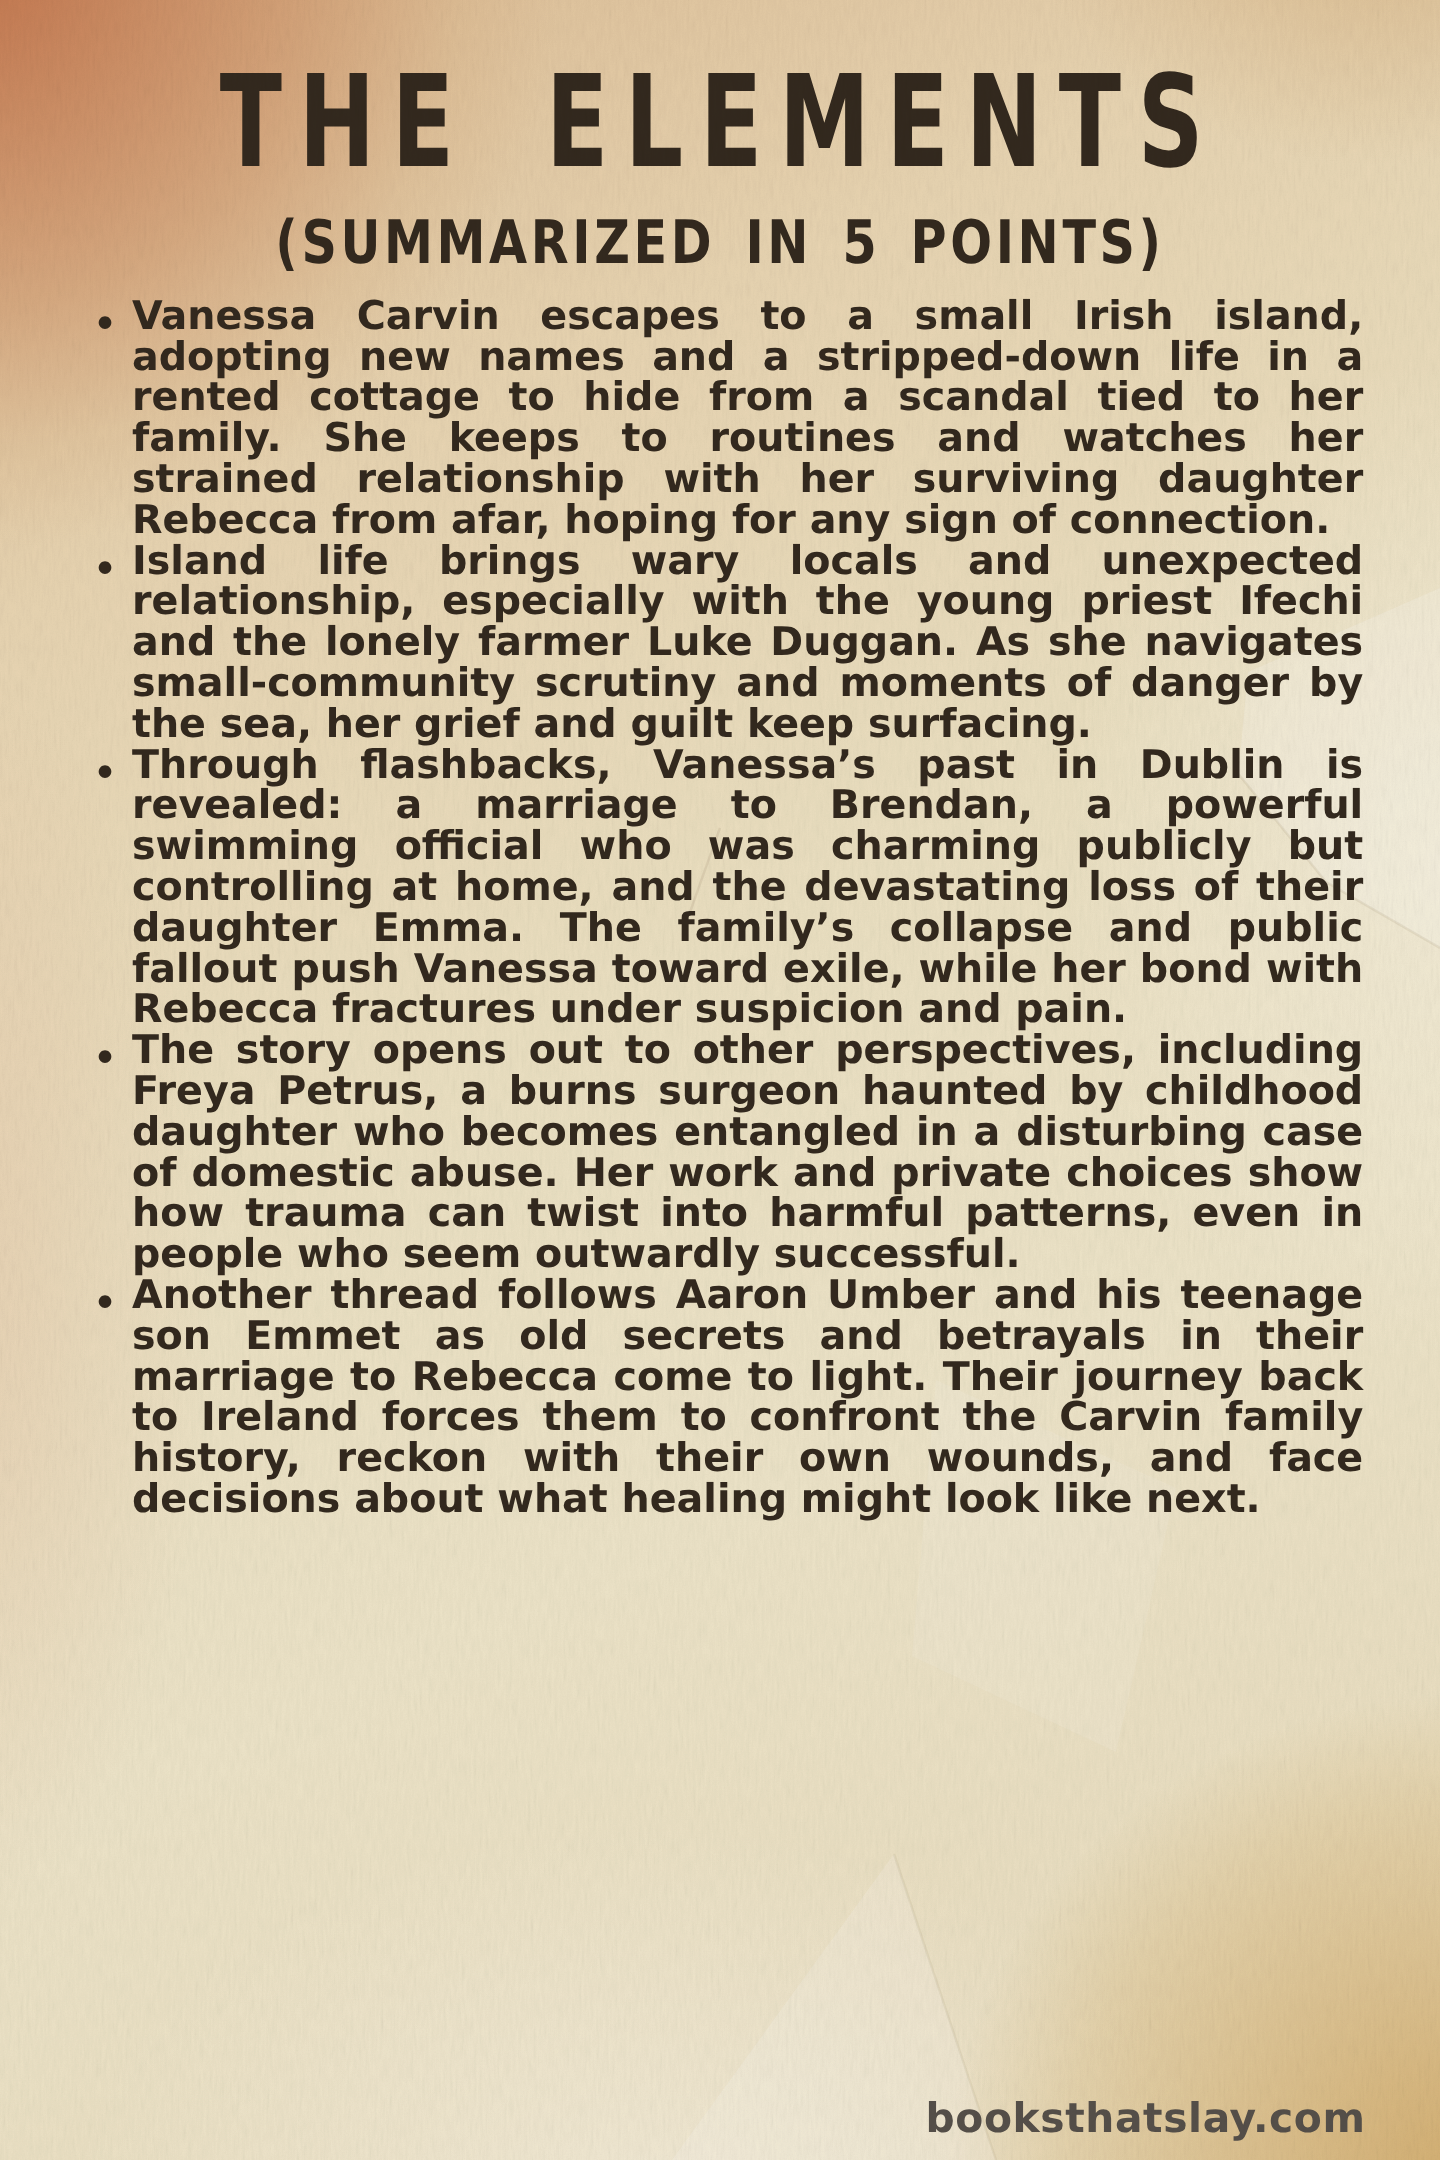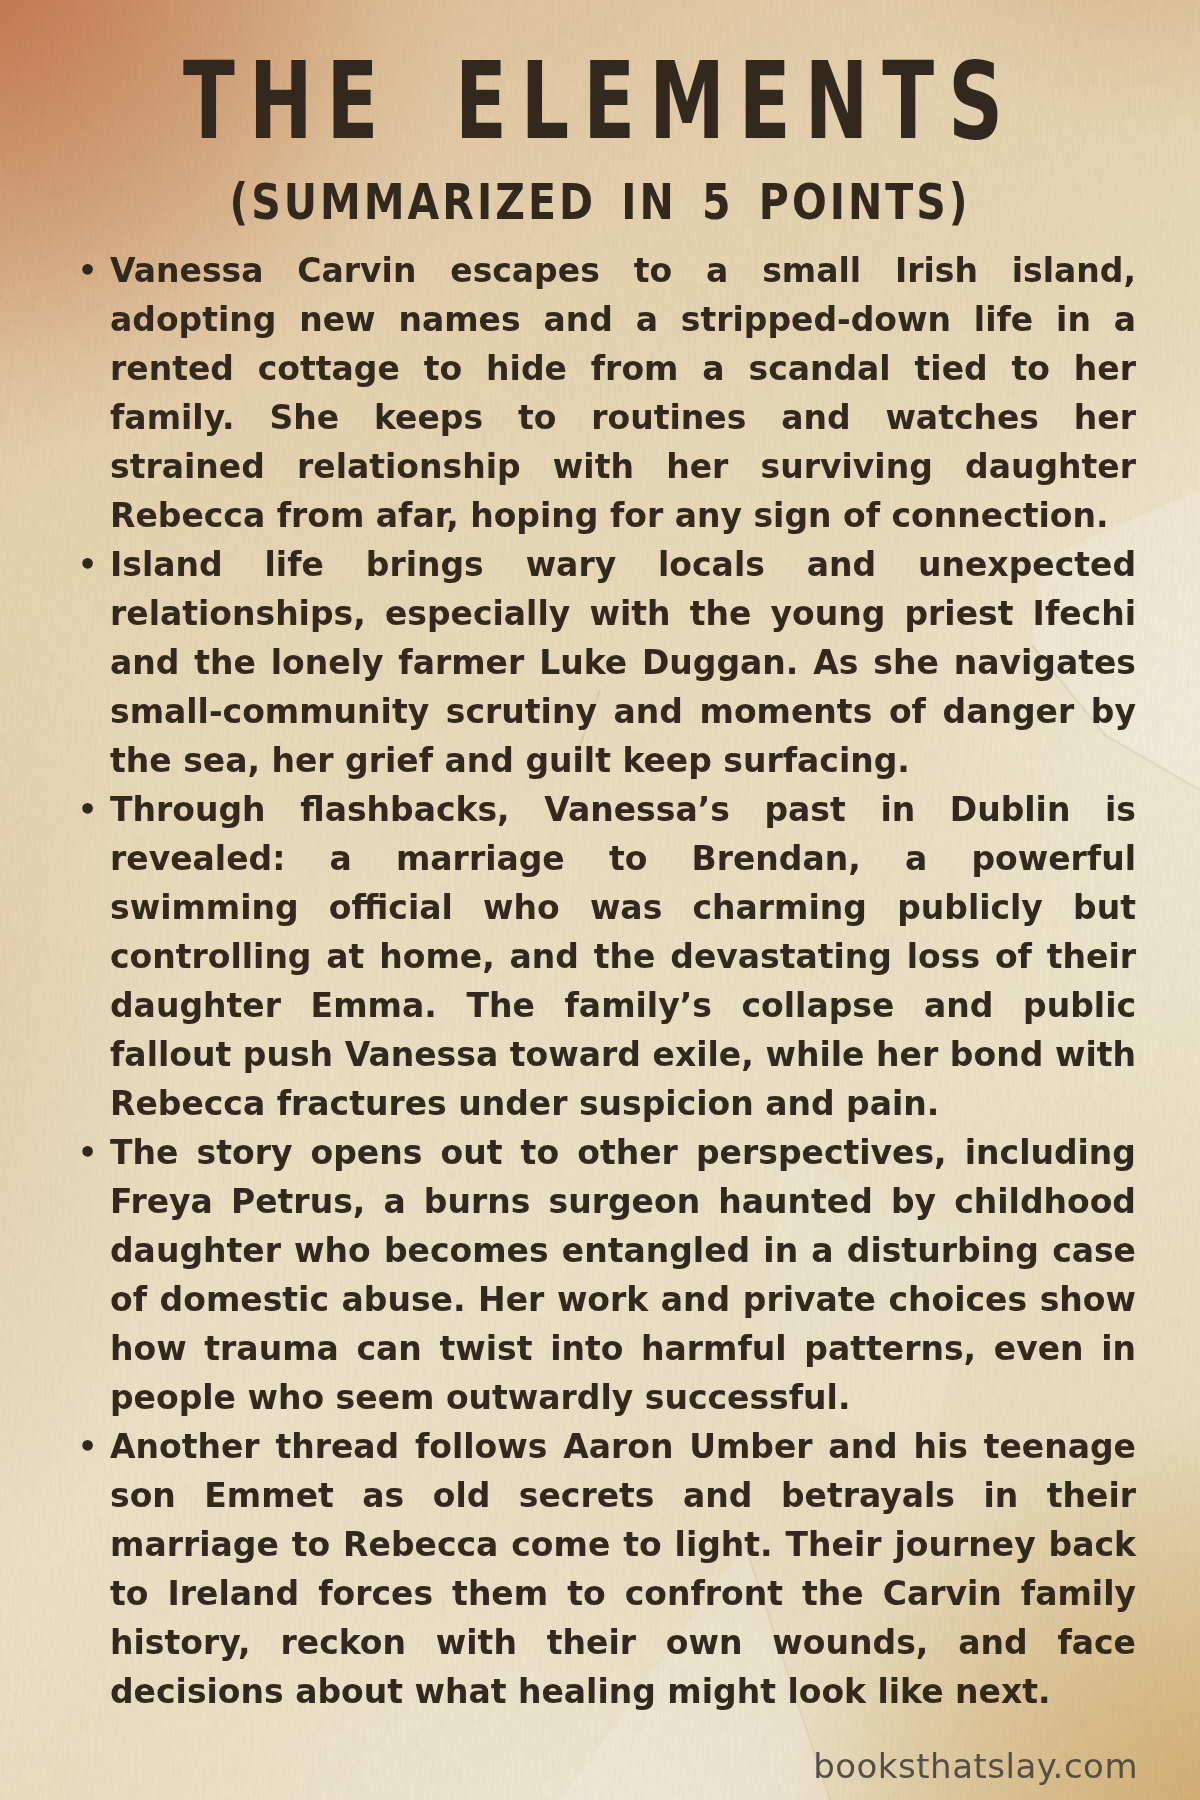--- a/index.html
+++ b/index.html
@@ -52,27 +52,27 @@
     list-style:none;
   }
   ul.points li { display:flex; }
   .dot {
     flex:0 0 32px;
     font-size:30px; line-height:49px; font-weight:bold;
     color:#33291e;
   }
   .txt {
     flex:1 1 auto;
-    font-size:33px; line-height:49px; font-weight:bold;
+    font-size:33px; line-height:34px; font-weight:bold;
     color:#33291e;
     text-align:justify;
   }
   .watermark {
     position:absolute; right:62px; bottom:14px; z-index:2;
-    font-size:34px; font-weight:normal; letter-spacing:0.5px;
+    font-size:34px; font-weight:bold; letter-spacing:0.5px;
     color:#56504a;
   }
 </style>
 </head>
 <body>
 
 <div class="page">
 
   <svg class="patches" viewBox="0 0 1200 1800" aria-hidden="true">
     <polygon points="1040,560 1200,490 1200,790 1105,735 1032,645" fill="#ffffff" opacity="0.20"></polygon>
@@ -87,21 +87,21 @@
     <h1 class="title">THE ELEMENTS</h1>
     <h2 class="subtitle">(SUMMARIZED IN 5 POINTS)</h2>
 
     <ul class="points">
       <li>
         <span class="dot">•</span>
         <span class="txt">Vanessa Carvin escapes to a small Irish island, adopting new names and a stripped-down life in a rented cottage to hide from a scandal tied to her family. She keeps to routines and watches her strained relationship with her surviving daughter Rebecca from afar, hoping for any sign of connection.</span>
       </li>
       <li>
         <span class="dot">•</span>
-        <span class="txt">Island life brings wary locals and unexpected relationships, especially with the young priest Ifechi and the lonely farmer Luke Duggan. As she navigates small-community scrutiny and moments of danger by the sea, her grief and guilt keep surfacing.</span>
+        <span class="txt">Island life brings wary locals and unexpected relationship, especially with the young priest Ifechi and the lonely farmer Luke Duggan. As she navigates small-community scrutiny and moments of danger by the sea, her grief and guilt keep surfacing.</span>
       </li>
       <li>
         <span class="dot">•</span>
         <span class="txt">Through flashbacks, Vanessa’s past in Dublin is revealed: a marriage to Brendan, a powerful swimming official who was charming publicly but controlling at home, and the devastating loss of their daughter Emma. The family’s collapse and public fallout push Vanessa toward exile, while her bond with Rebecca fractures under suspicion and pain.</span>
       </li>
       <li>
         <span class="dot">•</span>
         <span class="txt">The story opens out to other perspectives, including Freya Petrus, a burns surgeon haunted by childhood daughter who becomes entangled in a disturbing case of domestic abuse. Her work and private choices show how trauma can twist into harmful patterns, even in people who seem outwardly successful.</span>
       </li>
       <li>

